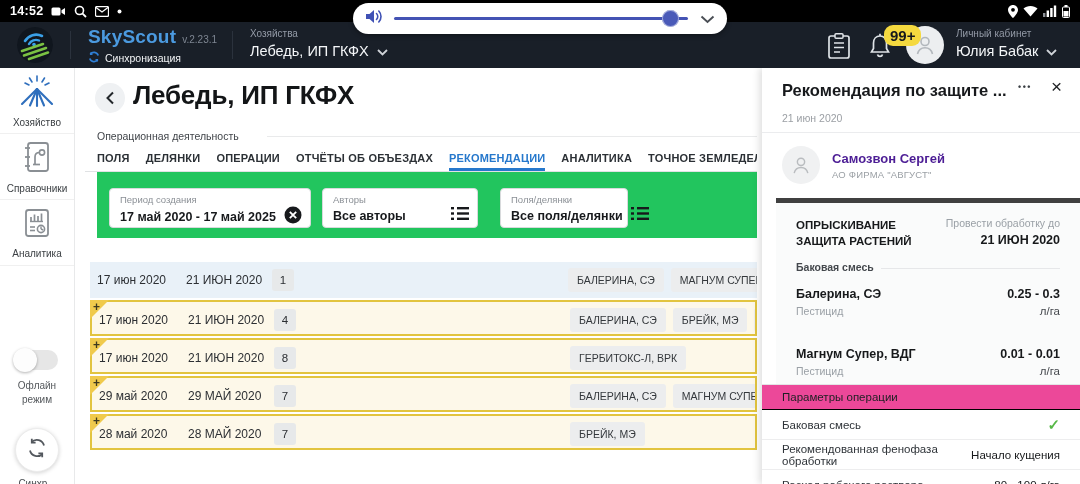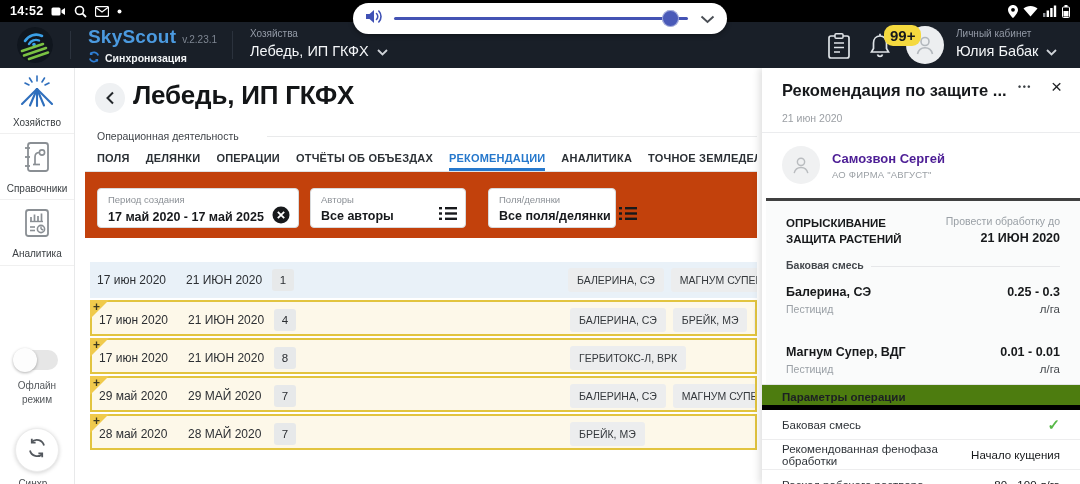--- a/index.html
+++ b/index.html
@@ -17,21 +17,21 @@
   .sb-ic { display:flex; align-items:center; }
   
   .appheader { position:absolute; top:22px; left:0; right:0; height:46px; background:#191f28; z-index:4; }
   .logo { position:absolute; left:17px; top:5px; width:36px; height:36px; border-radius:50%; overflow:hidden; }
   .hdr-div { position:absolute; top:9px; bottom:9px; width:1px; background:#2b323d; }
   .brand-block { position:absolute; left:88px; top:4px; }
   .brand-row { display:flex; align-items:baseline; gap:6px; }
   .brand { font-size:19px; font-weight:bold; color:#4b9ae0; letter-spacing:.2px; }
   .version { font-size:10px; color:#7e8692; }
   .sync-row { display:flex; align-items:center; gap:5px; margin-top:1px; }
-  .sync-label { font-size:10.5px; font-weight:bold; color:#f2f4f6; }
+  .sync-label { font-size:10.5px; font-weight:normal; color:#f2f4f6; }
   .org-block { position:absolute; left:250px; top:6px; }
   .hdr-small { font-size:10px; color:#939aa6; }
   .org-row { display:flex; align-items:center; gap:8px; margin-top:3px; cursor:pointer; }
   .org-name { font-size:14.5px; color:#f4f6f8; }
   .hdr-right-ic { position:absolute; top:11px; }
   .badge { position:absolute; left:884px; top:3px; background:#f5d93f; color:#15181c;
     font-size:15px; font-weight:bold; padding:2px 6px; border-radius:9px; z-index:6; }
   .avatar { position:absolute; left:906px; top:4px; width:38px; height:38px; border-radius:50%;
     background:#eceef0; display:flex; align-items:center; justify-content:center; }
   .account-block { position:absolute; left:956px; top:6px; }
@@ -65,21 +65,21 @@
   .back-btn { position:absolute; left:20px; top:15px; width:30px; height:30px; border-radius:50%;
     background:#eff1f3; display:flex; align-items:center; justify-content:center; cursor:pointer; }
   .page-title { position:absolute; left:58px; top:12px; font-size:26px; font-weight:bold; color:#131517; letter-spacing:-.2px; }
   .op-label { position:absolute; left:22px; top:62px; font-size:10.5px; color:#41454a; }
   .op-line { position:absolute; left:192px; right:0; top:68px; height:1px; background:#e9eaeb; }
   .tabbar { position:absolute; left:10px; right:0; top:78px; height:26px; border-bottom:1px solid #e0e2e4;
     display:flex; gap:16px; padding-left:12px; }
   .tab { font-size:11px; font-weight:bold; color:#2b3035; letter-spacing:.2px; line-height:24px;
     white-space:nowrap; cursor:pointer; }
   .tab.active { color:#2678cc; border-bottom:3px solid #2678cc; }
-  .filterbar { position:absolute; left:10px; right:0; top:104px; height:66px; background:#c2410c; }
+  .filterbar { position:absolute; left:22px; right:0; top:104px; height:66px; background:#22c55e; }
   .filterbox { position:absolute; top:16px; height:40px; background:#fff; border:1px solid #d8dadc;
     border-radius:4px; padding:5px 8px 0 10px; cursor:pointer; }
   .f-label { font-size:9.5px; color:#8b9096; }
   .f-valrow { display:flex; align-items:center; justify-content:space-between; gap:8px; margin-top:1px; }
   .f-value { font-size:12.5px; font-weight:bold; color:#17191c; white-space:nowrap; }
   
   .thead { position:absolute; left:15px; right:0; top:170px; height:24px; background:#f2f3f4; }
   .th { position:absolute; top:0; line-height:24px; font-size:10.5px; font-weight:bold; color:#3b4045; }
   .tri { display:inline-block; width:0; height:0; border-left:4px solid transparent;
     border-right:4px solid transparent; border-top:5px solid #9aa0a5; margin-left:5px; vertical-align:1px; }
@@ -105,34 +105,34 @@
     color:#17191c; white-space:nowrap; overflow:hidden; }
   .p-more { position:absolute; left:256px; top:14px; font-size:9px; font-weight:bold; letter-spacing:1.5px;
     color:#3a3f44; cursor:pointer; }
   .p-close { position:absolute; left:289px; top:8px; font-size:19px; color:#1d2023; cursor:pointer; }
   .p-date { position:absolute; left:20px; top:44px; font-size:10.5px; color:#9b9fa4; }
   .p-div1 { position:absolute; left:0; right:0; top:64px; height:1px; background:#ebecee; }
   .p-avatar { position:absolute; left:20px; top:78px; width:38px; height:38px; border-radius:50%;
     background:#f0f1f2; display:flex; align-items:center; justify-content:center; }
   .p-author { position:absolute; left:70px; top:83px; font-size:13px; font-weight:bold; color:#4c1d95; }
   .p-company { position:absolute; left:70px; top:101px; font-size:9.5px; color:#9ba0a5; letter-spacing:.2px; }
-  .p-opblock { position:absolute; left:4px; right:0; top:130px; height:186px; background:#fafbfb;
-    border-top:3px solid #404040; }
+  .p-opblock { position:absolute; left:14px; right:0; top:130px; height:186px; background:#fafbfb;
+    border-top:5px solid #404040; }
   .p-optype { position:absolute; left:20px; top:14px; font-size:11.5px; font-weight:bold; color:#17191b; line-height:16px; }
   .p-duelabel { position:absolute; right:20px; top:14px; font-size:10.5px; color:#9aa0a6; text-align:right; }
   .p-duedate { position:absolute; right:20px; top:30px; font-size:12.5px; font-weight:bold; color:#17191b; text-align:right; }
   .p-mixlabel { position:absolute; left:20px; top:58px; font-size:10.5px; font-weight:bold; color:#44484d; }
   .p-mixline { position:absolute; left:105px; right:20px; top:65px; height:1px; background:#e6e7e9; }
   .p-prod-name { position:absolute; left:20px; font-size:12.5px; font-weight:bold; color:#17191b; }
   .p-prod-cat { position:absolute; left:20px; font-size:10.5px; color:#9aa0a6; }
   .p-rate { position:absolute; right:20px; font-size:12.5px; font-weight:bold; color:#17191b; text-align:left; }
   .p-unit { position:absolute; right:20px; font-size:11.5px; color:#44484d; text-align:right; }
-  .p-params-hdr { position:absolute; left:0; right:0; top:316px; height:26px; background:#4d7c0f;
-    border-top:1px solid #e3e5e6; border-bottom:5px solid #000000; line-height:25px; padding-left:20px;
-    font-size:11.5px; font-weight:bold; color:#1d2023; }
+  .p-params-hdr { position:absolute; left:0; right:0; top:316px; height:26px; background:#ec4899;
+    border-top:1px solid #e3e5e6; border-bottom:1px solid #000000; line-height:25px; padding-left:20px;
+    font-size:11.5px; font-weight:normal; color:#1d2023; }
   .p-row { position:absolute; left:0; right:0; height:30px; border-bottom:1px solid #ededee;
     display:flex; align-items:center; padding:0 20px; }
   .p-row-label { font-size:11.5px; color:#2e3338; }
   .p-row-value { margin-left:auto; font-size:11.5px; color:#17191b; white-space:nowrap; }
   .check { color:#57b847; font-size:15px; font-weight:bold; }
 </style>
 </head>
 <body>
 
 <div id="screen">

